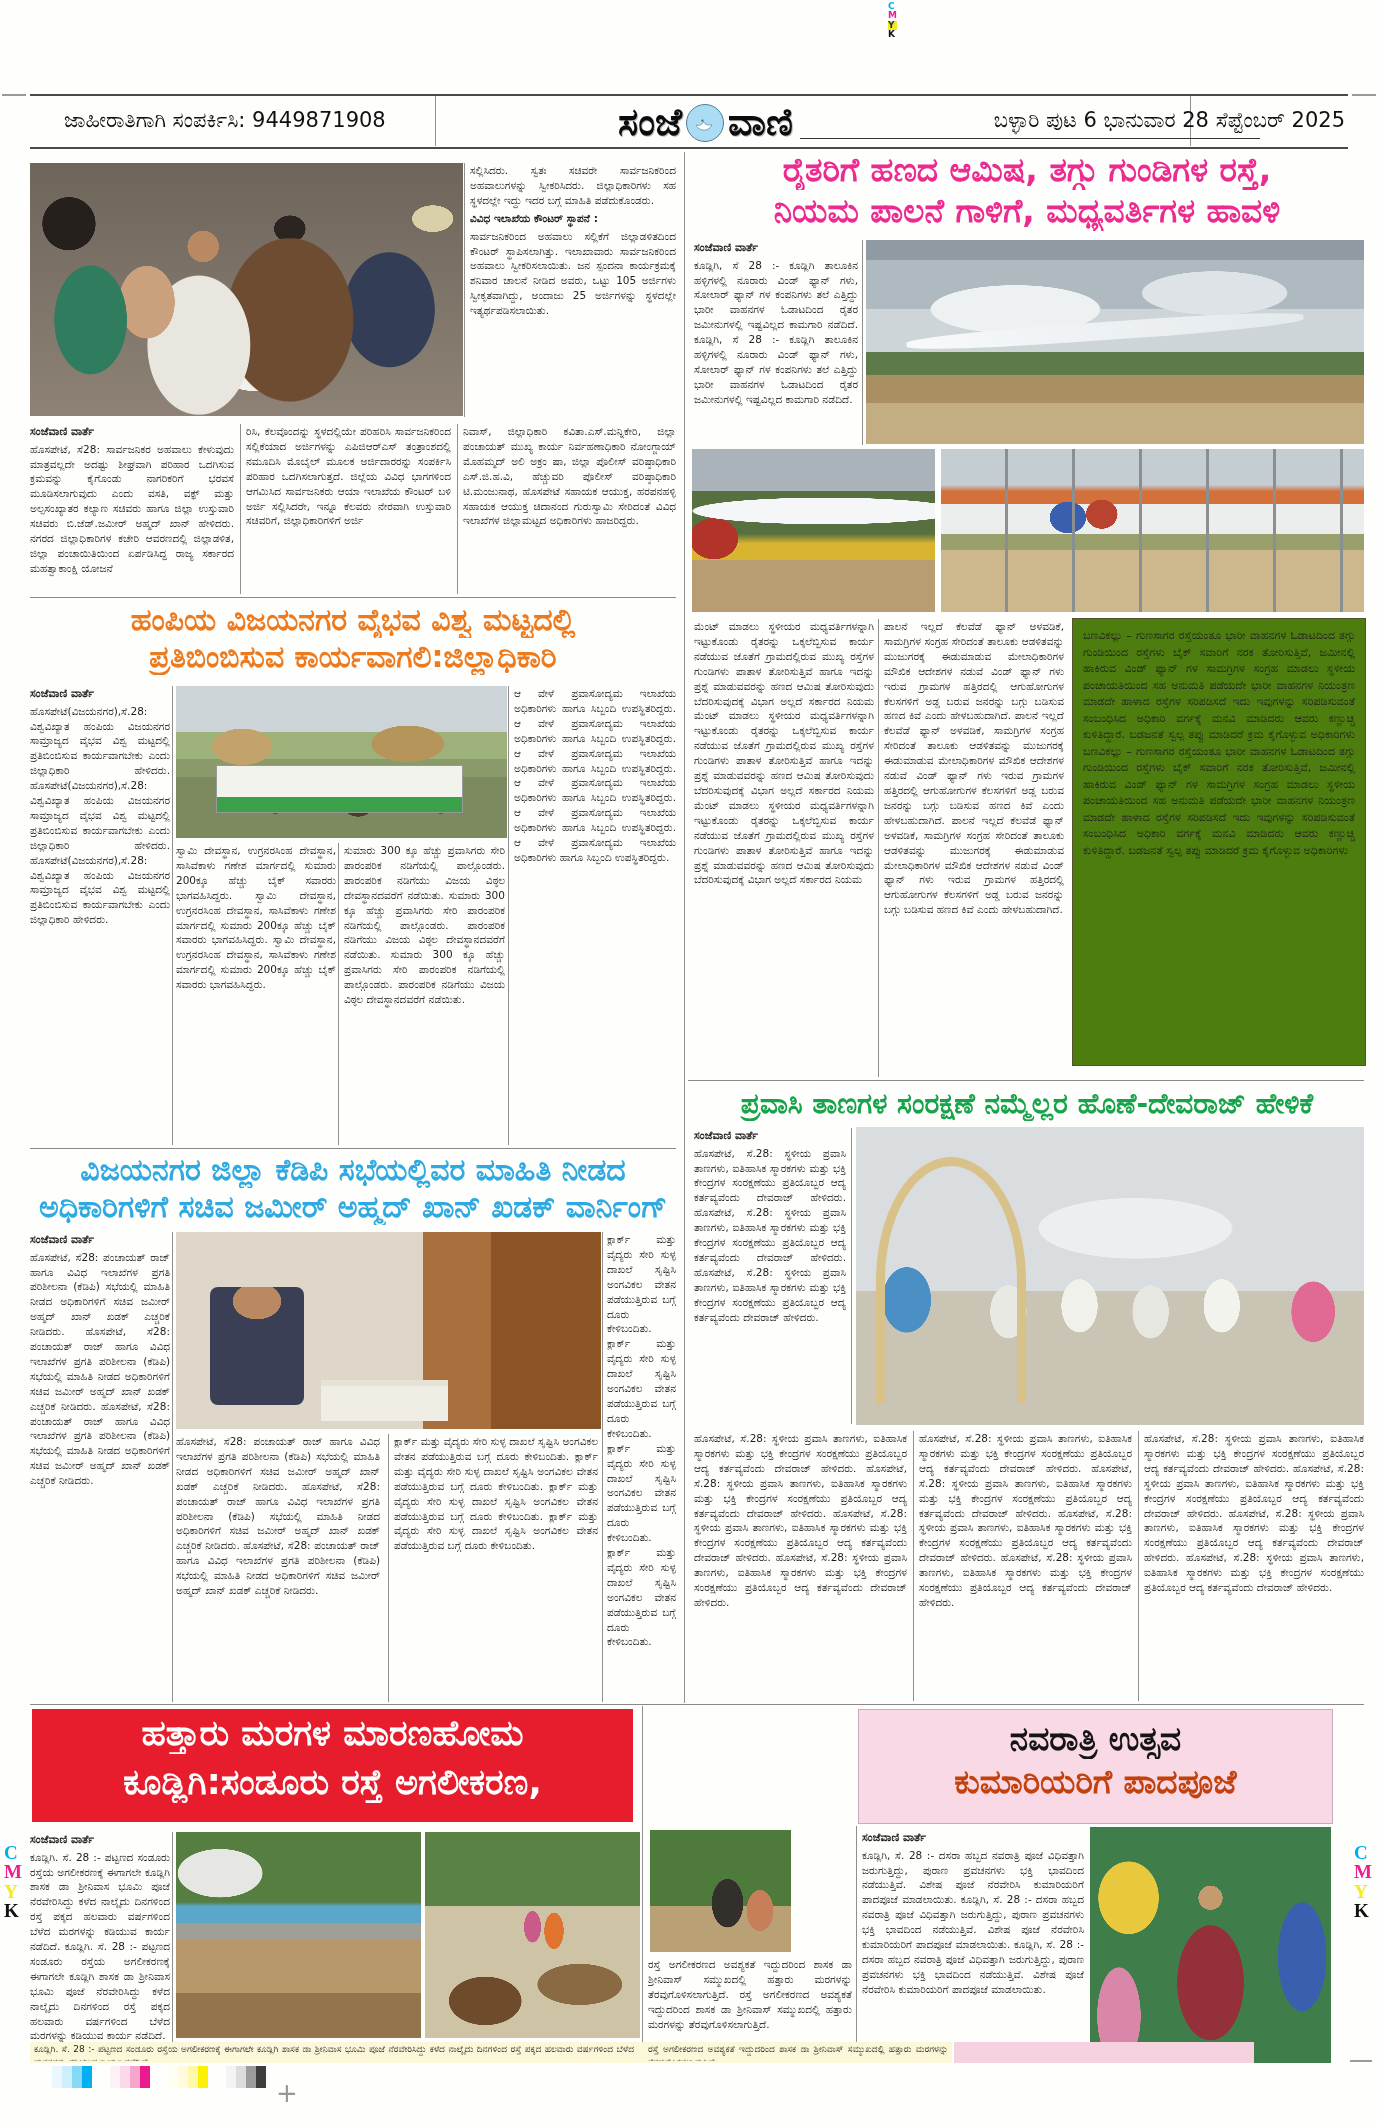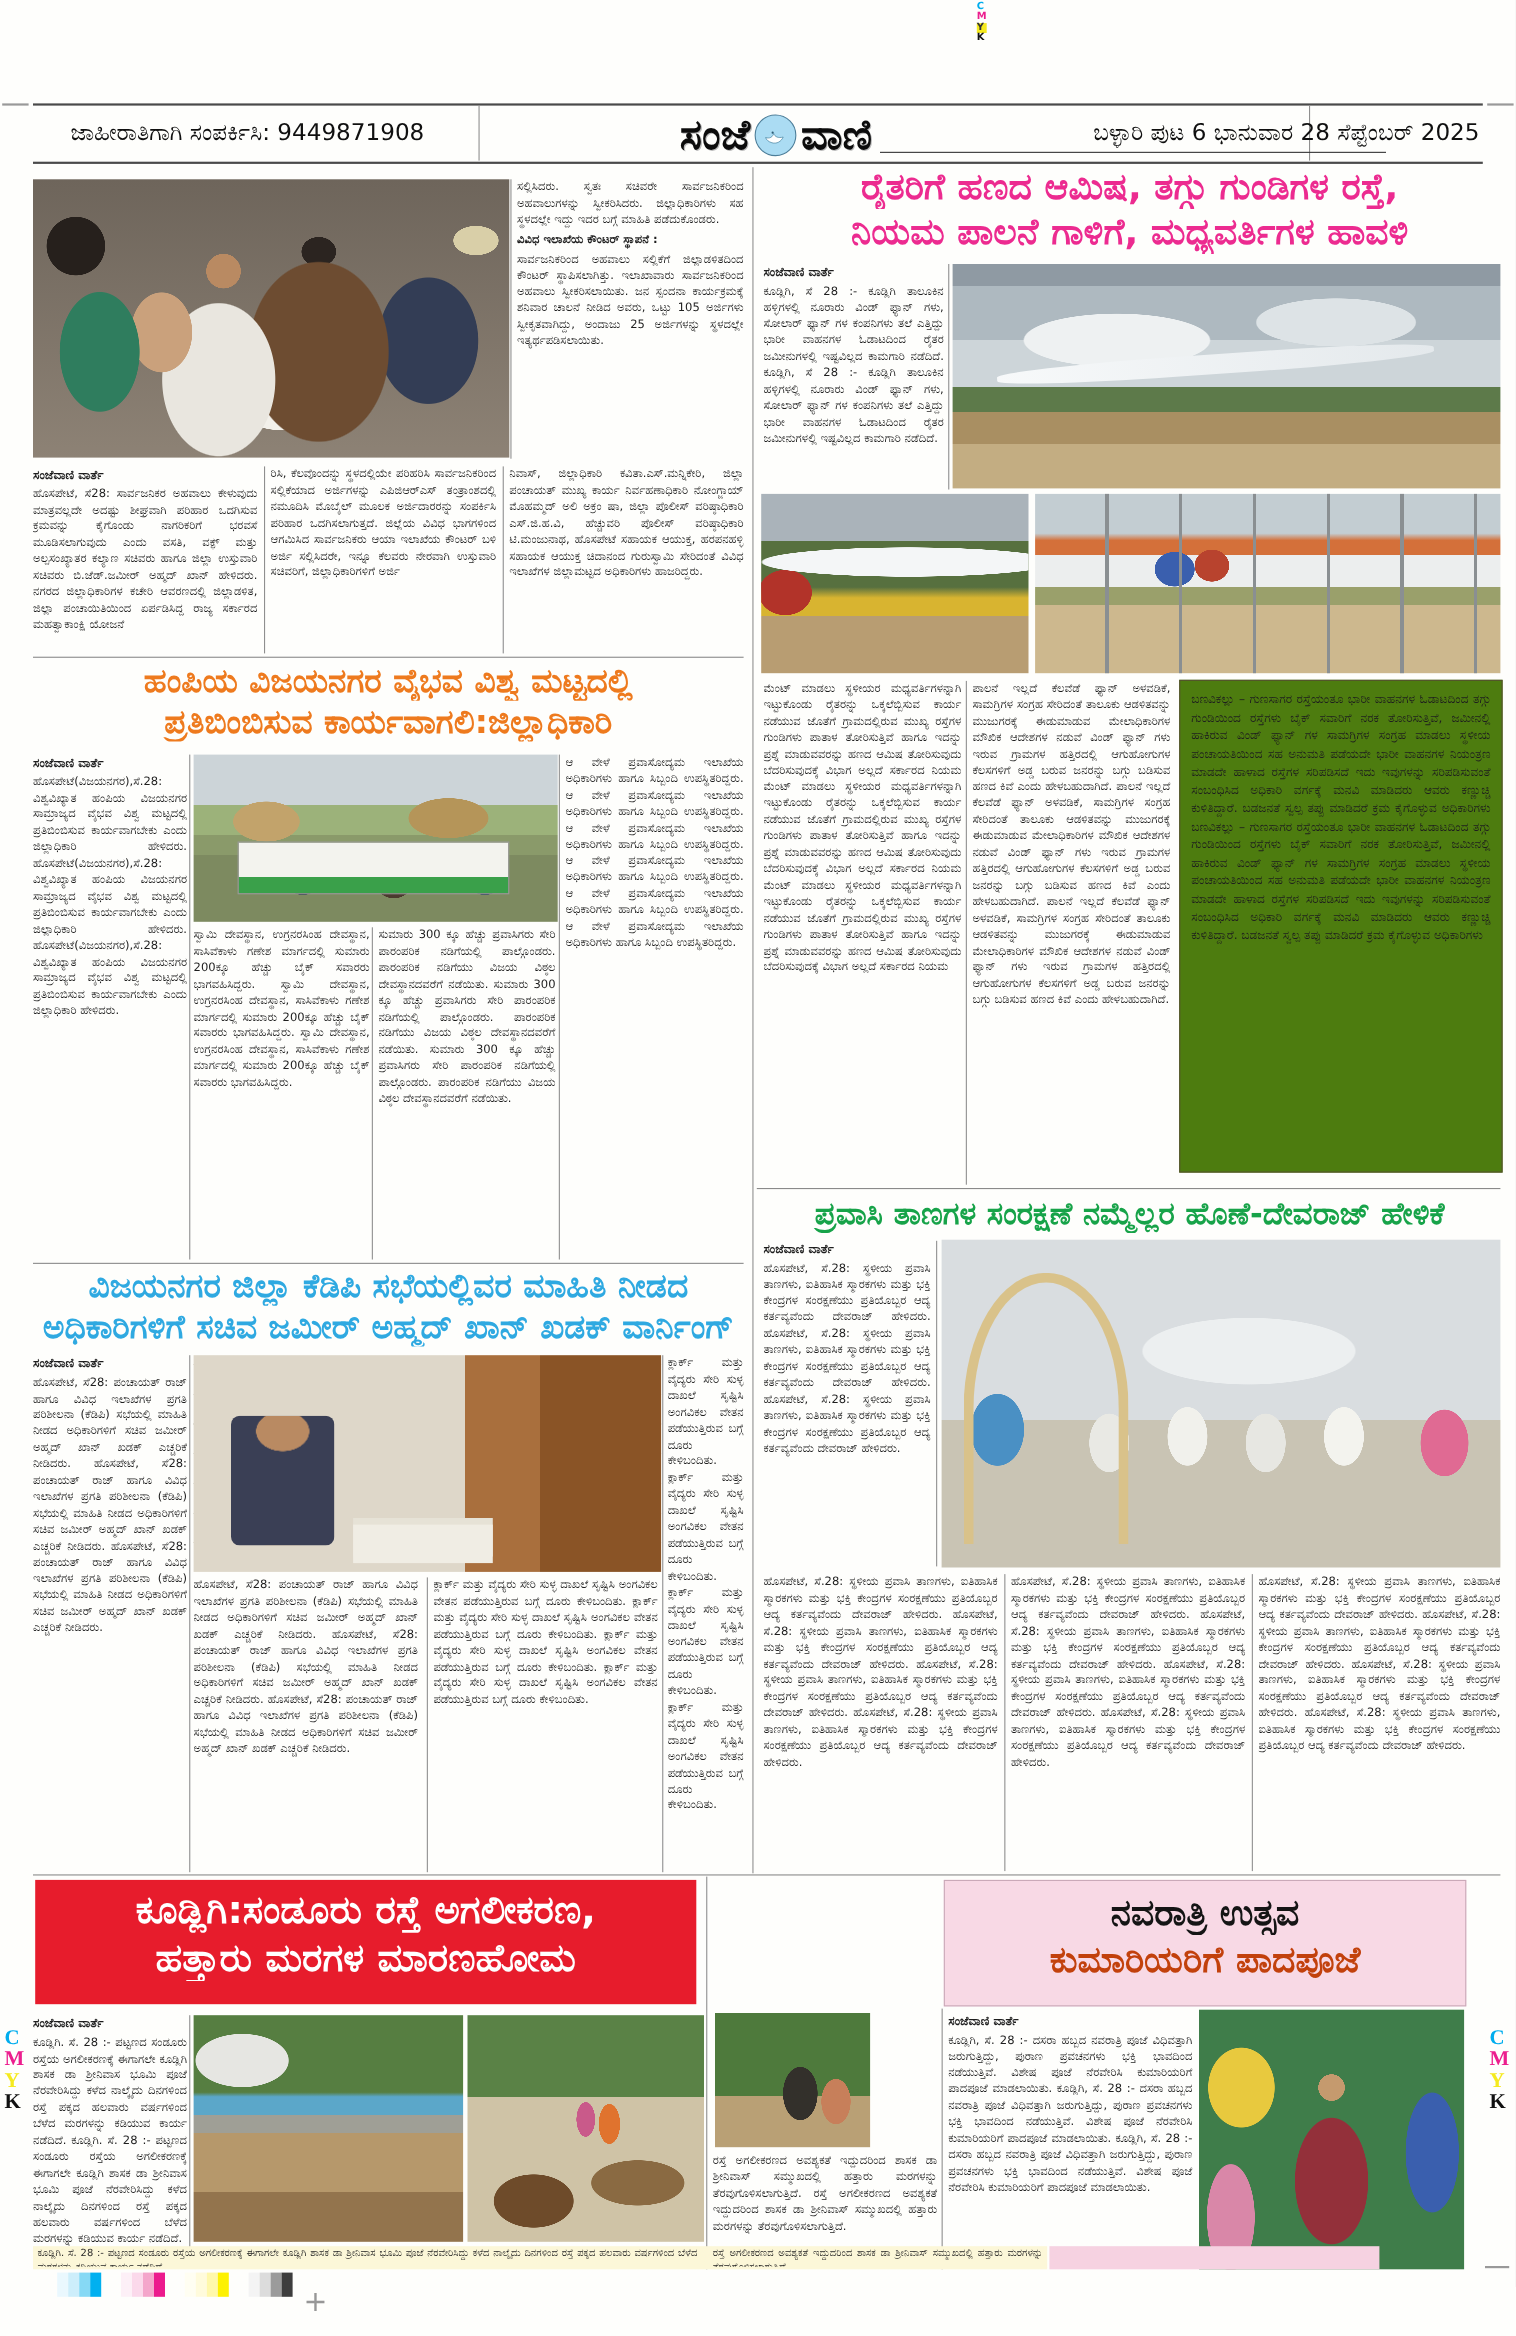--- a/index.html
+++ b/index.html
@@ -193,22 +193,22 @@
 
   <div class="abs body-txt" style="left:176px;top:1434px;width:204px;height:268px;">ಹೊಸಪೇಟೆ, ಸೆ28: ಪಂಚಾಯತ್ ರಾಜ್ ಹಾಗೂ ವಿವಿಧ ಇಲಾಖೆಗಳ ಪ್ರಗತಿ ಪರಿಶೀಲನಾ (ಕೆಡಿಪಿ) ಸಭೆಯಲ್ಲಿ ಮಾಹಿತಿ ನೀಡದ ಅಧಿಕಾರಿಗಳಿಗೆ ಸಚಿವ ಜಮೀರ್ ಅಹ್ಮದ್ ಖಾನ್ ಖಡಕ್ ಎಚ್ಚರಿಕೆ ನೀಡಿದರು. ಹೊಸಪೇಟೆ, ಸೆ28: ಪಂಚಾಯತ್ ರಾಜ್ ಹಾಗೂ ವಿವಿಧ ಇಲಾಖೆಗಳ ಪ್ರಗತಿ ಪರಿಶೀಲನಾ (ಕೆಡಿಪಿ) ಸಭೆಯಲ್ಲಿ ಮಾಹಿತಿ ನೀಡದ ಅಧಿಕಾರಿಗಳಿಗೆ ಸಚಿವ ಜಮೀರ್ ಅಹ್ಮದ್ ಖಾನ್ ಖಡಕ್ ಎಚ್ಚರಿಕೆ ನೀಡಿದರು. ಹೊಸಪೇಟೆ, ಸೆ28: ಪಂಚಾಯತ್ ರಾಜ್ ಹಾಗೂ ವಿವಿಧ ಇಲಾಖೆಗಳ ಪ್ರಗತಿ ಪರಿಶೀಲನಾ (ಕೆಡಿಪಿ) ಸಭೆಯಲ್ಲಿ ಮಾಹಿತಿ ನೀಡದ ಅಧಿಕಾರಿಗಳಿಗೆ ಸಚಿವ ಜಮೀರ್ ಅಹ್ಮದ್ ಖಾನ್ ಖಡಕ್ ಎಚ್ಚರಿಕೆ ನೀಡಿದರು.</div>
   <div class="abs rule-v" style="left:388px;top:1434px;height:268px;"></div>
   <div class="abs body-txt" style="left:394px;top:1434px;width:204px;height:268px;">ಕ್ಲಾರ್ಕ್ ಮತ್ತು ವೈದ್ಯರು ಸೇರಿ ಸುಳ್ಳ ದಾಖಲೆ ಸೃಷ್ಟಿಸಿ ಅಂಗವಿಕಲ ವೇತನ ಪಡೆಯುತ್ತಿರುವ ಬಗ್ಗೆ ದೂರು ಕೇಳಿಬಂದಿತು. ಕ್ಲಾರ್ಕ್ ಮತ್ತು ವೈದ್ಯರು ಸೇರಿ ಸುಳ್ಳ ದಾಖಲೆ ಸೃಷ್ಟಿಸಿ ಅಂಗವಿಕಲ ವೇತನ ಪಡೆಯುತ್ತಿರುವ ಬಗ್ಗೆ ದೂರು ಕೇಳಿಬಂದಿತು. ಕ್ಲಾರ್ಕ್ ಮತ್ತು ವೈದ್ಯರು ಸೇರಿ ಸುಳ್ಳ ದಾಖಲೆ ಸೃಷ್ಟಿಸಿ ಅಂಗವಿಕಲ ವೇತನ ಪಡೆಯುತ್ತಿರುವ ಬಗ್ಗೆ ದೂರು ಕೇಳಿಬಂದಿತು. ಕ್ಲಾರ್ಕ್ ಮತ್ತು ವೈದ್ಯರು ಸೇರಿ ಸುಳ್ಳ ದಾಖಲೆ ಸೃಷ್ಟಿಸಿ ಅಂಗವಿಕಲ ವೇತನ ಪಡೆಯುತ್ತಿರುವ ಬಗ್ಗೆ ದೂರು ಕೇಳಿಬಂದಿತು.</div>
   <div class="abs rule-v" style="left:602px;top:1232px;height:470px;"></div>
   <div class="abs body-txt" style="left:607px;top:1232px;width:69px;height:470px;">ಕ್ಲಾರ್ಕ್ ಮತ್ತು ವೈದ್ಯರು ಸೇರಿ ಸುಳ್ಳ ದಾಖಲೆ ಸೃಷ್ಟಿಸಿ ಅಂಗವಿಕಲ ವೇತನ ಪಡೆಯುತ್ತಿರುವ ಬಗ್ಗೆ ದೂರು ಕೇಳಿಬಂದಿತು. ಕ್ಲಾರ್ಕ್ ಮತ್ತು ವೈದ್ಯರು ಸೇರಿ ಸುಳ್ಳ ದಾಖಲೆ ಸೃಷ್ಟಿಸಿ ಅಂಗವಿಕಲ ವೇತನ ಪಡೆಯುತ್ತಿರುವ ಬಗ್ಗೆ ದೂರು ಕೇಳಿಬಂದಿತು. ಕ್ಲಾರ್ಕ್ ಮತ್ತು ವೈದ್ಯರು ಸೇರಿ ಸುಳ್ಳ ದಾಖಲೆ ಸೃಷ್ಟಿಸಿ ಅಂಗವಿಕಲ ವೇತನ ಪಡೆಯುತ್ತಿರುವ ಬಗ್ಗೆ ದೂರು ಕೇಳಿಬಂದಿತು. ಕ್ಲಾರ್ಕ್ ಮತ್ತು ವೈದ್ಯರು ಸೇರಿ ಸುಳ್ಳ ದಾಖಲೆ ಸೃಷ್ಟಿಸಿ ಅಂಗವಿಕಲ ವೇತನ ಪಡೆಯುತ್ತಿರುವ ಬಗ್ಗೆ ದೂರು ಕೇಳಿಬಂದಿತು.</div>
 
   <div class="abs rule-h thin" style="left:30px;top:1704px;width:1334px;"></div>
 
   <div class="abs red-banner" style="left:32px;top:1709px;width:601px;height:113px;">
+    <div class="hl" style="font-size:35px;color:#fff;margin-top:4px;">ಹತ್ತಾರು ಮರಗಳ ಮಾರಣಹೋಮ</div>
     <div class="hl" style="font-size:35px;color:#fff;margin-top:8px;">ಕೂಡ್ಲಿಗಿ:ಸಂಡೂರು ರಸ್ತೆ ಅಗಲೀಕರಣ,</div>
-    <div class="hl" style="font-size:35px;color:#fff;margin-top:4px;">ಹತ್ತಾರು ಮರಗಳ ಮಾರಣಹೋಮ</div>
   </div>
 
   <div class="abs body-txt" style="left:30px;top:1832px;width:140px;height:228px;">
     <span class="byline">ಸಂಜೆವಾಣಿ ವಾರ್ತೆ</span>
     <span>ಕೂಡ್ಲಿಗಿ. ಸೆ. 28 :- ಪಟ್ಟಣದ ಸಂಡೂರು ರಸ್ತೆಯ ಅಗಲೀಕರಣಕ್ಕೆ ಈಗಾಗಲೇ ಕೂಡ್ಲಿಗಿ ಶಾಸಕ ಡಾ ಶ್ರೀನಿವಾಸ ಭೂಮಿ ಪೂಜೆ ನೆರವೇರಿಸಿದ್ದು ಕಳೆದ ನಾಲ್ಕೈದು ದಿನಗಳಿಂದ ರಸ್ತೆ ಪಕ್ಕದ ಹಲವಾರು ವರ್ಷಗಳಿಂದ ಬೆಳೆದ ಮರಗಳನ್ನು ಕಡಿಯುವ ಕಾರ್ಯ ನಡೆದಿದೆ. ಕೂಡ್ಲಿಗಿ. ಸೆ. 28 :- ಪಟ್ಟಣದ ಸಂಡೂರು ರಸ್ತೆಯ ಅಗಲೀಕರಣಕ್ಕೆ ಈಗಾಗಲೇ ಕೂಡ್ಲಿಗಿ ಶಾಸಕ ಡಾ ಶ್ರೀನಿವಾಸ ಭೂಮಿ ಪೂಜೆ ನೆರವೇರಿಸಿದ್ದು ಕಳೆದ ನಾಲ್ಕೈದು ದಿನಗಳಿಂದ ರಸ್ತೆ ಪಕ್ಕದ ಹಲವಾರು ವರ್ಷಗಳಿಂದ ಬೆಳೆದ ಮರಗಳನ್ನು ಕಡಿಯುವ ಕಾರ್ಯ ನಡೆದಿದೆ.</span>
   </div>
   <div class="abs rule-v" style="left:172px;top:1832px;height:228px;"></div>
 
   <div class="photo ph-d1" style="left:176px;top:1832px;width:245px;height:206px;" title="felled trees and branches beside road, blue fence"></div>
   <div class="photo ph-d2" style="left:425px;top:1832px;width:215px;height:206px;" title="street with cut logs, pedestrians, orange sari woman"></div>

